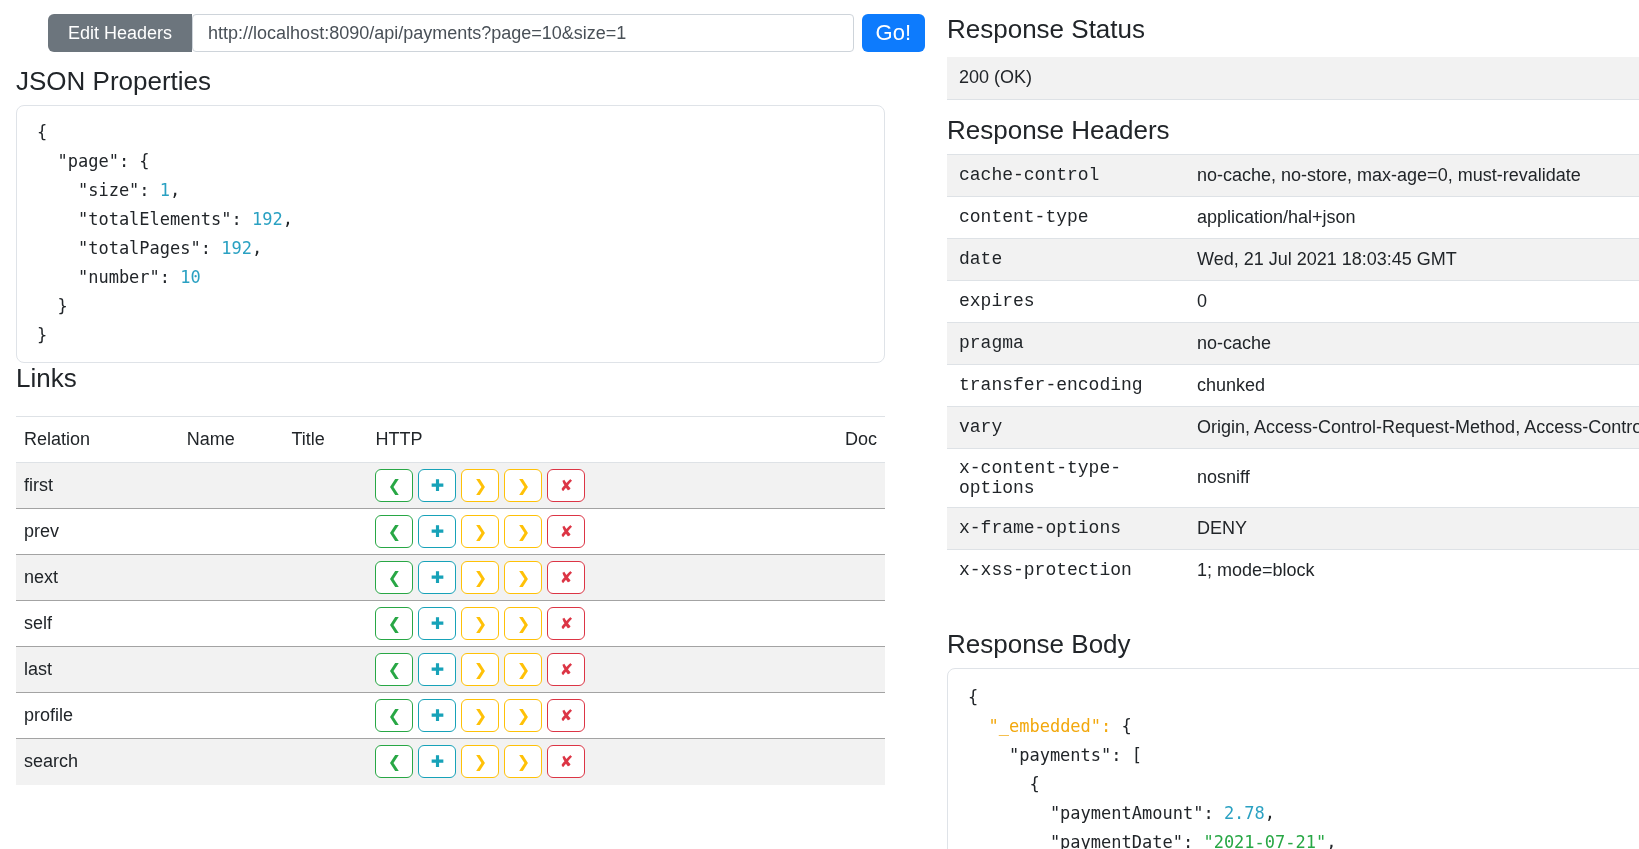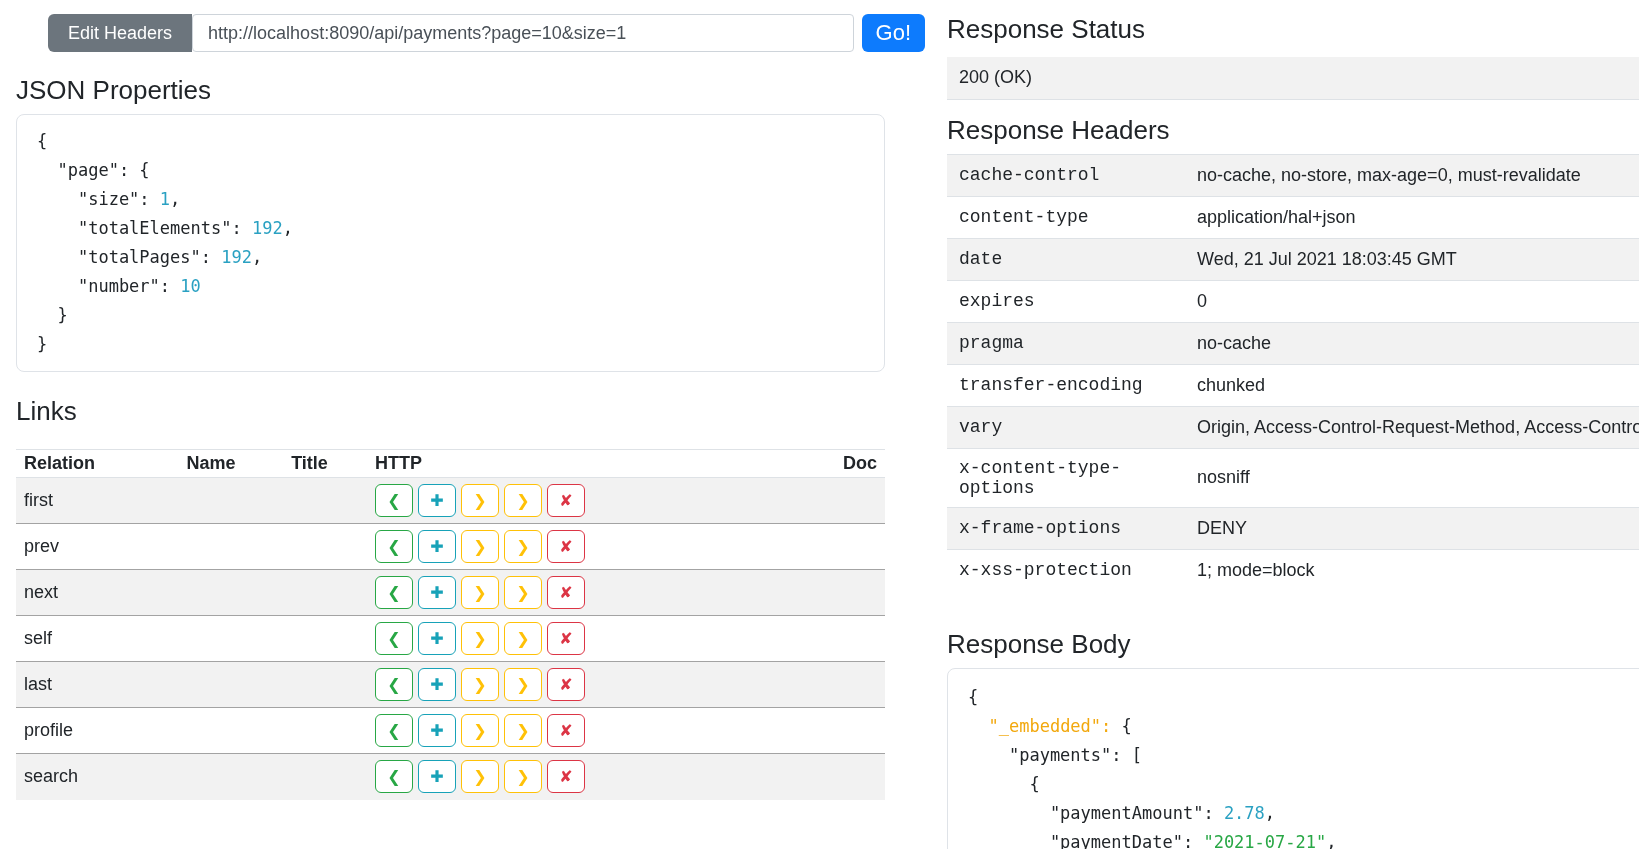--- a/index.html
+++ b/index.html
@@ -25,41 +25,41 @@
     flex: 1; border: 1px solid #ced4da; border-radius: 4px;
     font-size: 18px; color: #495057; padding: 0 15px;
     font-family: inherit; outline: none; background: #fff;
   }
   .go-btn {
     background: #0d7bfd; color: #fff; border: none; border-radius: 6px;
     padding: 0 14px; margin-left: 8px; font-size: 22px;
     font-family: inherit; cursor: pointer;
   }
 
-  .h-json { margin-top: 23px; }
+  .h-json { margin-top: 14px; }
   .code-card {
     margin-top: 8px; width: 869px;
     border: 1px solid #dfe3e8; border-radius: 8px;
     padding: 12px 20px;
     font-family: "DejaVu Sans Mono", monospace;
     font-size: 17px; line-height: 29px; color: #212529;
   }
   .code-line { white-space: pre; }
   .code-d { color: #212529; }
   .code-n { color: #2aa1c2; }
   .code-s { color: #28a745; }
   .code-o { color: #f2a80d; }
 
-  .h-links { margin-top: 24px; }
+  .h-links { }
   .links-table {
     margin-top: 22px; width: 869px; border-collapse: collapse;
     font-size: 18px;
   }
   .links-table th {
-    text-align: left; font-weight: 700; padding: 3px 8px;
+    text-align: left; font-weight: 400; padding: 12px 8px;
     border-top: 1px solid #dee2e6; border-bottom: 1px solid #dee2e6;
   }
   .links-table th.doc-h { text-align: center; }
   .links-table td { padding: 4px 8px; vertical-align: middle; border-top: 1px solid #a3a3a3; }
   .links-table tbody tr { height: 46px; }
   .links-table tbody tr:nth-child(odd) { background: #f2f2f2; }
   .links-table tbody tr:first-child td { border-top: none; }
 
   .hbtn {
     width: 38px; height: 33px; margin-right: 5px;

